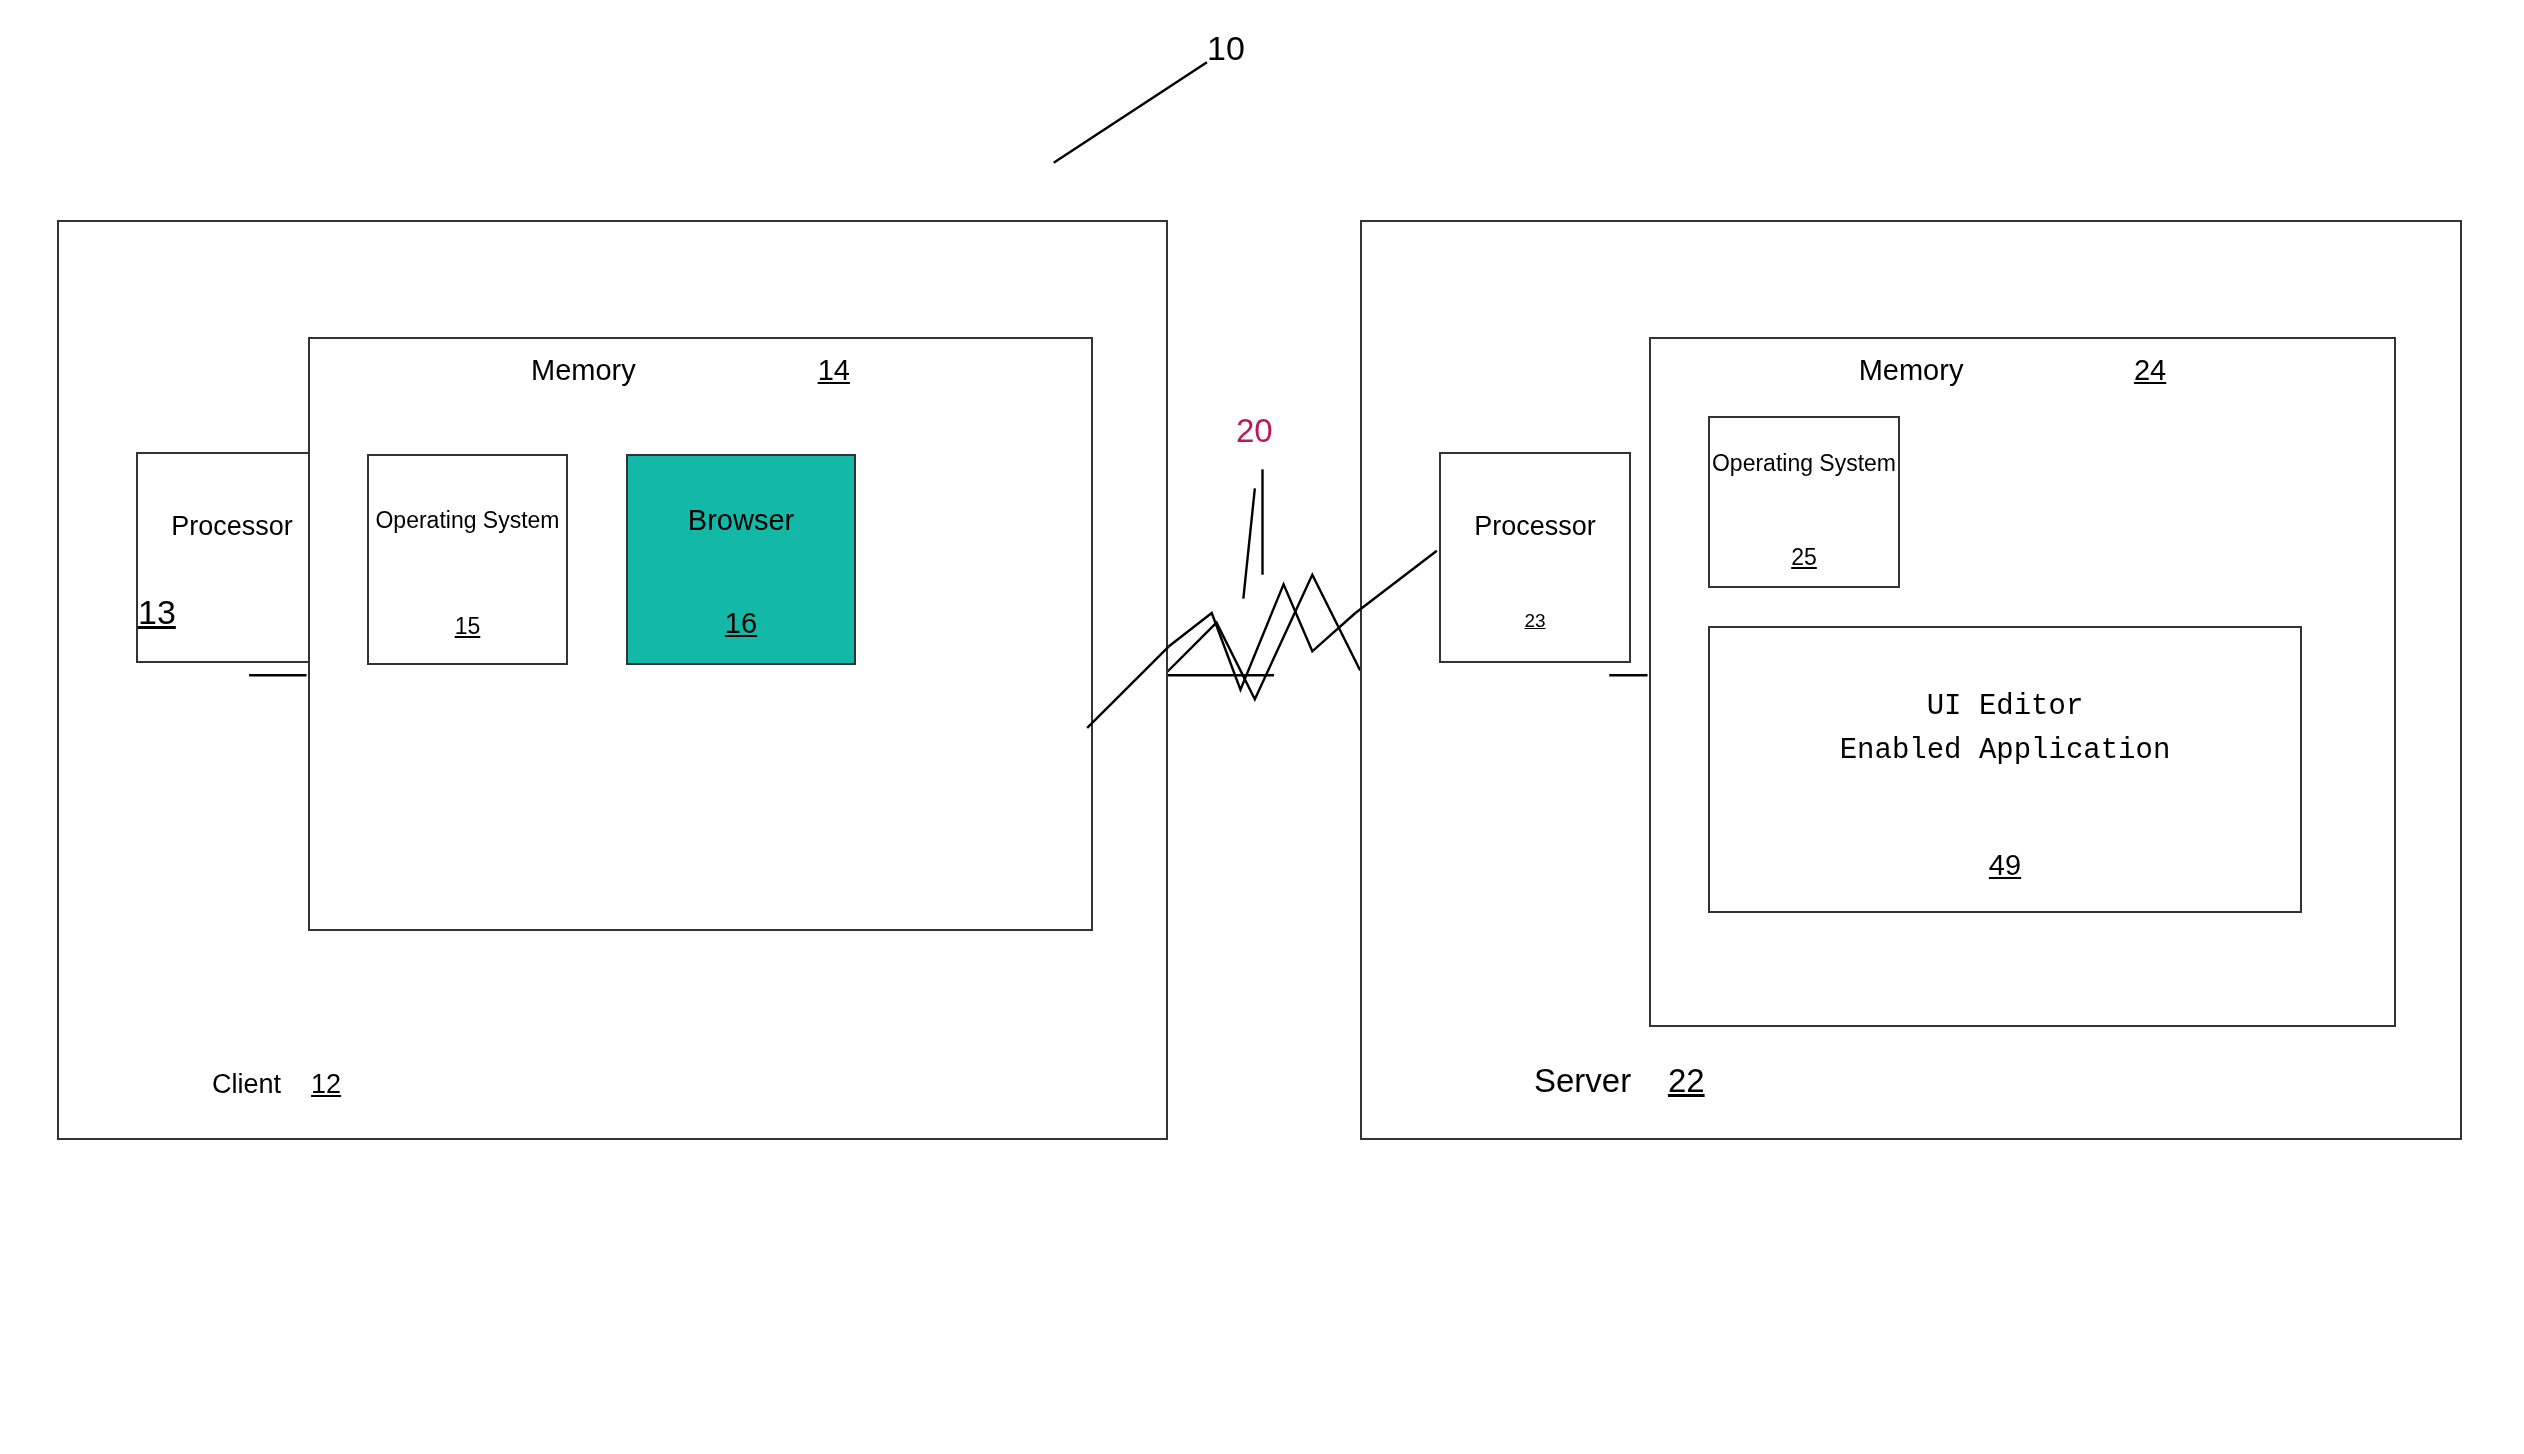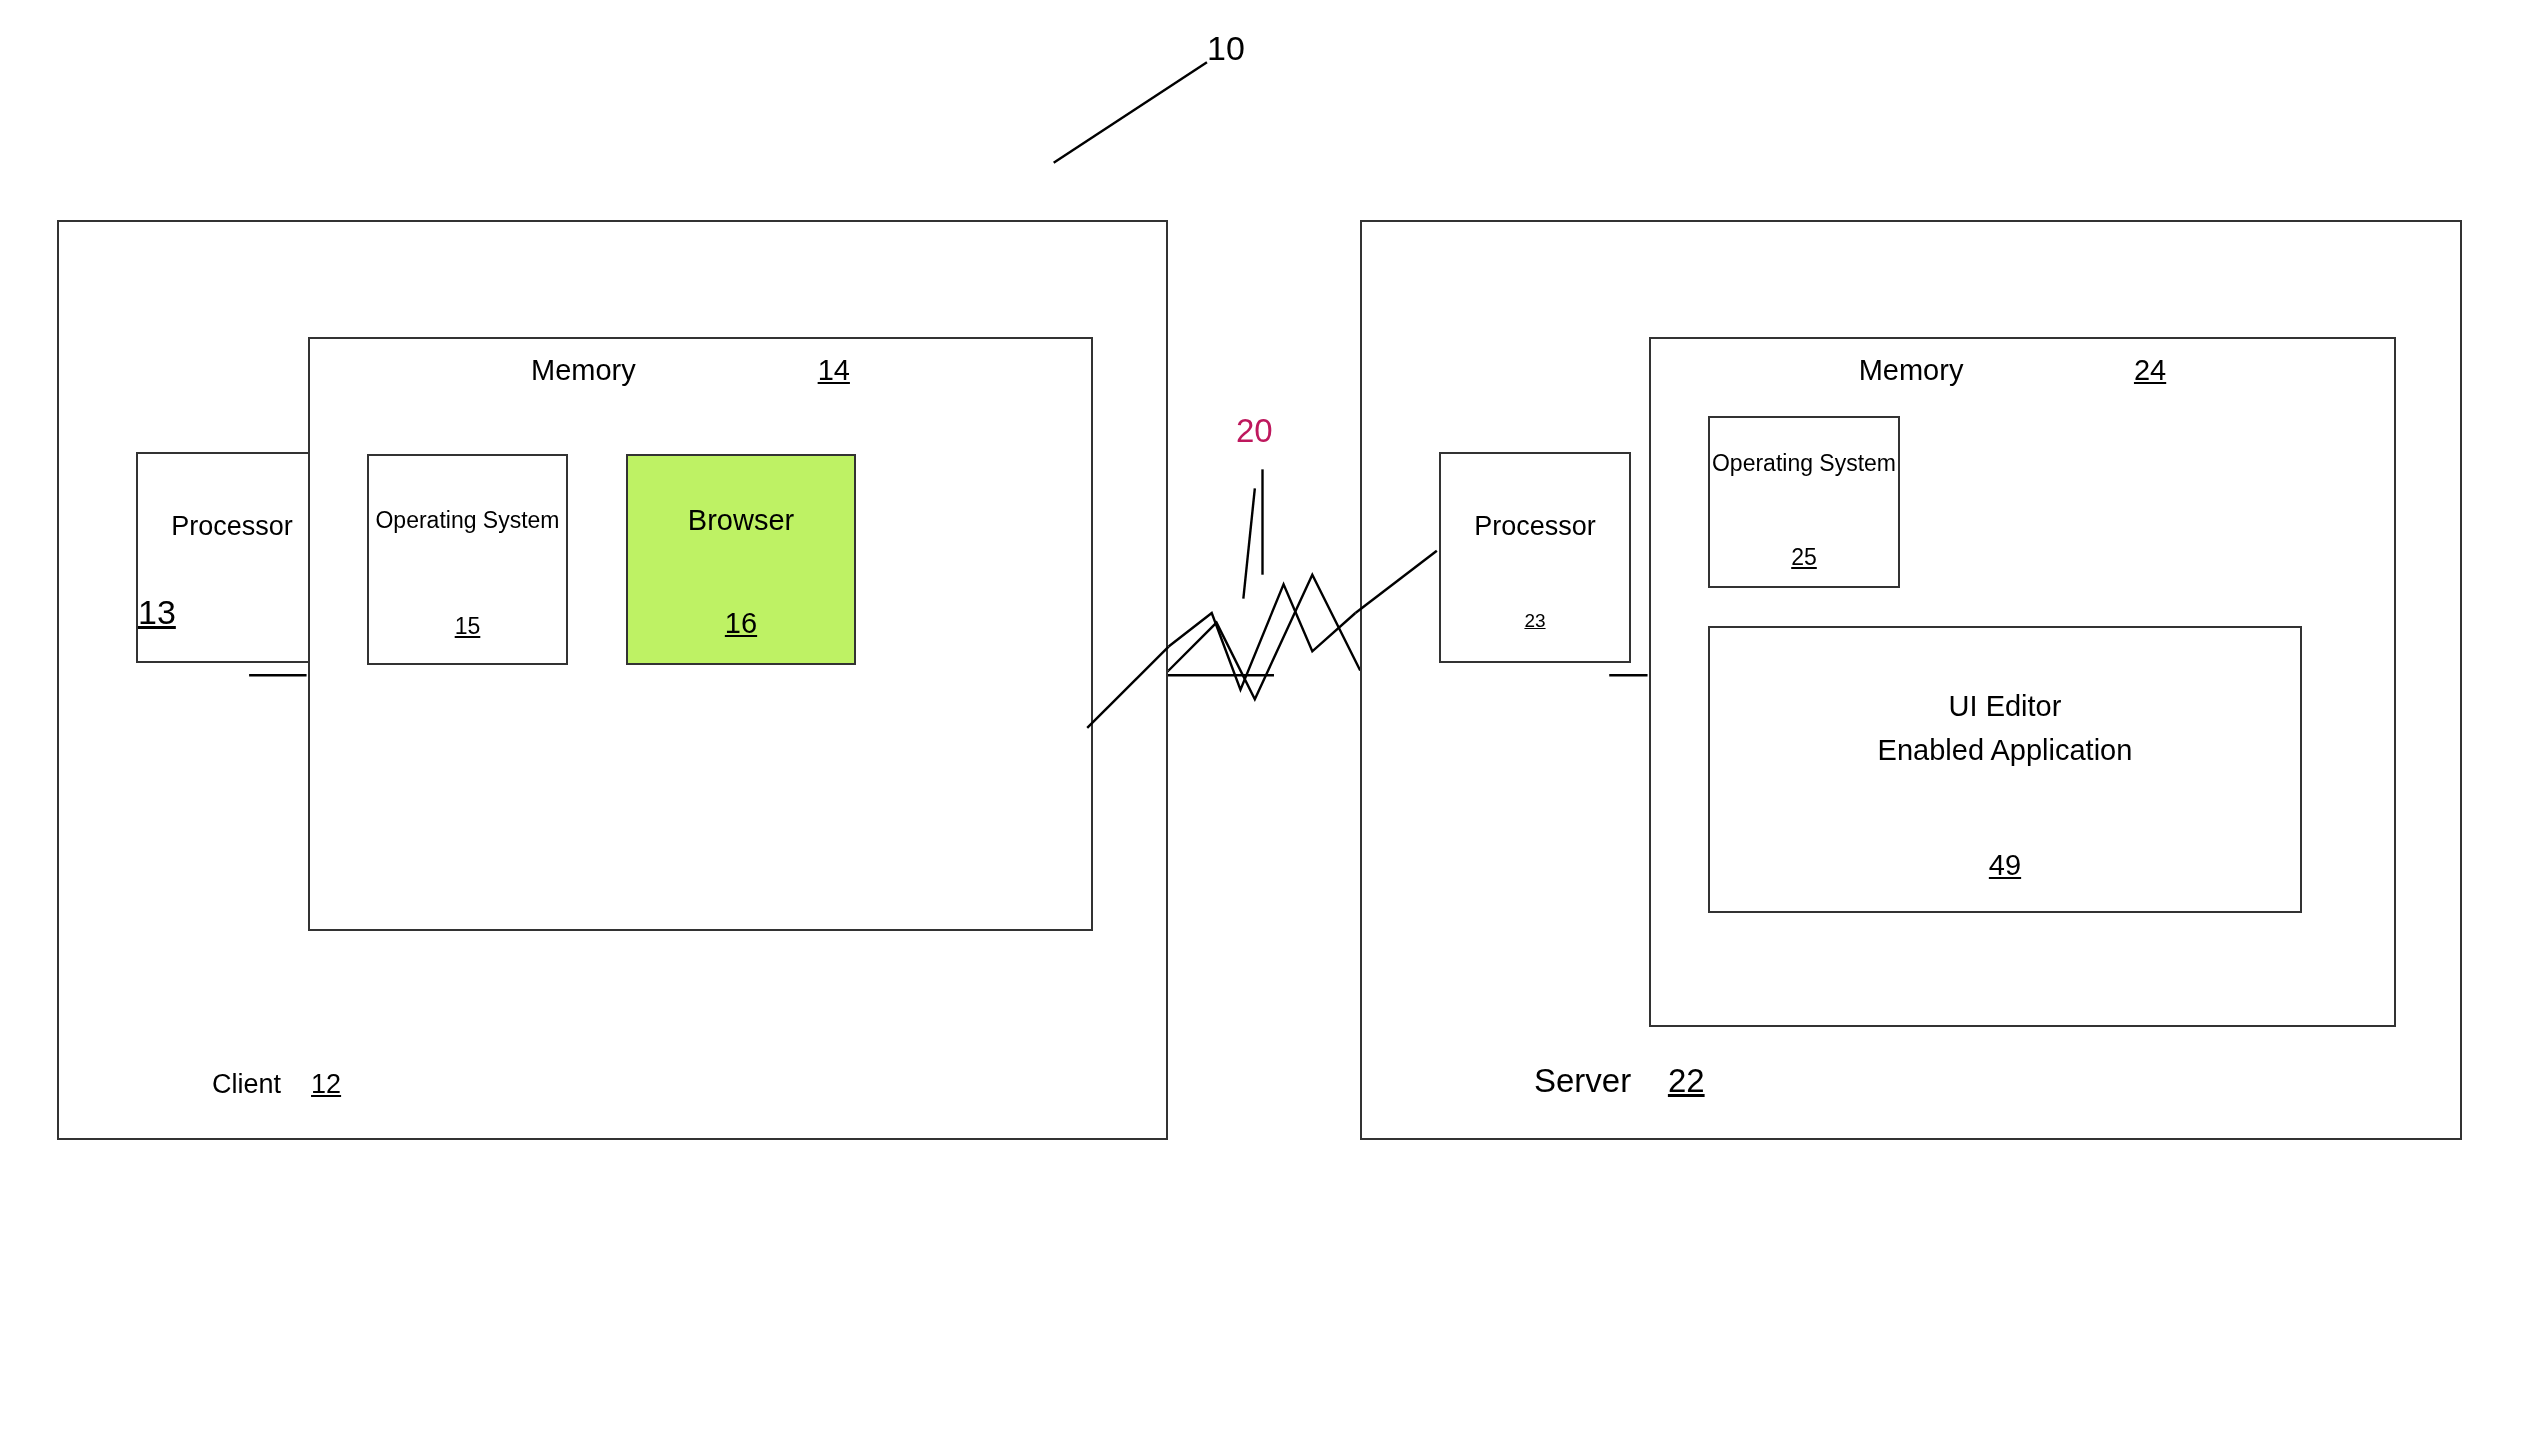--- a/index.html
+++ b/index.html
@@ -104,21 +104,21 @@
       background: #fff;
     }
 
     .browser-box {
       position: absolute;
       top: 115px;
       left: 316px;
       width: 230px;
       height: 211px;
       border: 2.9px solid #333;
-      background: #bef264;
+      background: #14b8a6;
     }
 
     .os-box-server {
       position: absolute;
       top: 77px;
       left: 57px;
       width: 192px;
       height: 172px;
       border: 2.9px solid #333;
       background: #fff;
@@ -239,21 +239,21 @@
       <div class="os-box-server">
         <div style="position:absolute; top:29px; left:0; width:100%; text-align:center; font-size:23px; line-height:1.4;">
           <span>Operating System</span>
         </div>
         <div style="position:absolute; bottom:15.3px; left:0; width:100%; text-align:center; font-size:23px;">
           <span class="ref-num">25</span>
         </div>
       </div>
 
       <div class="ui-editor-box">
-        <div style="position:absolute; top:57px; left:0; width:100%; text-align:center; font-size:29px; line-height:1.5;">
+        <div style="position:absolute; top:57px; left:0; width:100%; text-align:center; font-size:29px; line-height:1.5;font-family:Liberation Mono, monospace;">
           <span>UI Editor</span><br>
           <span>Enabled Application</span>
         </div>
         <div style="position:absolute; bottom:29px; left:0; width:100%; text-align:center; font-size:29px;">
           <span class="ref-num">49</span>
         </div>
       </div>
     </div>
 
   </div>

